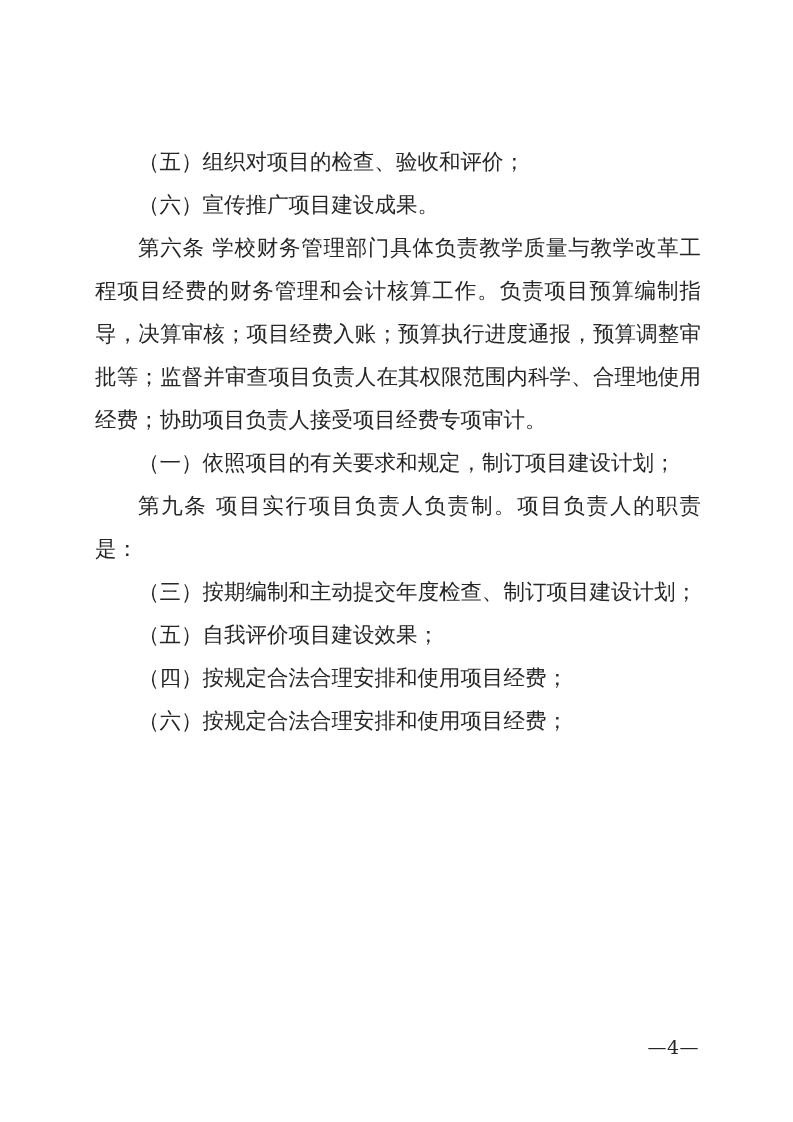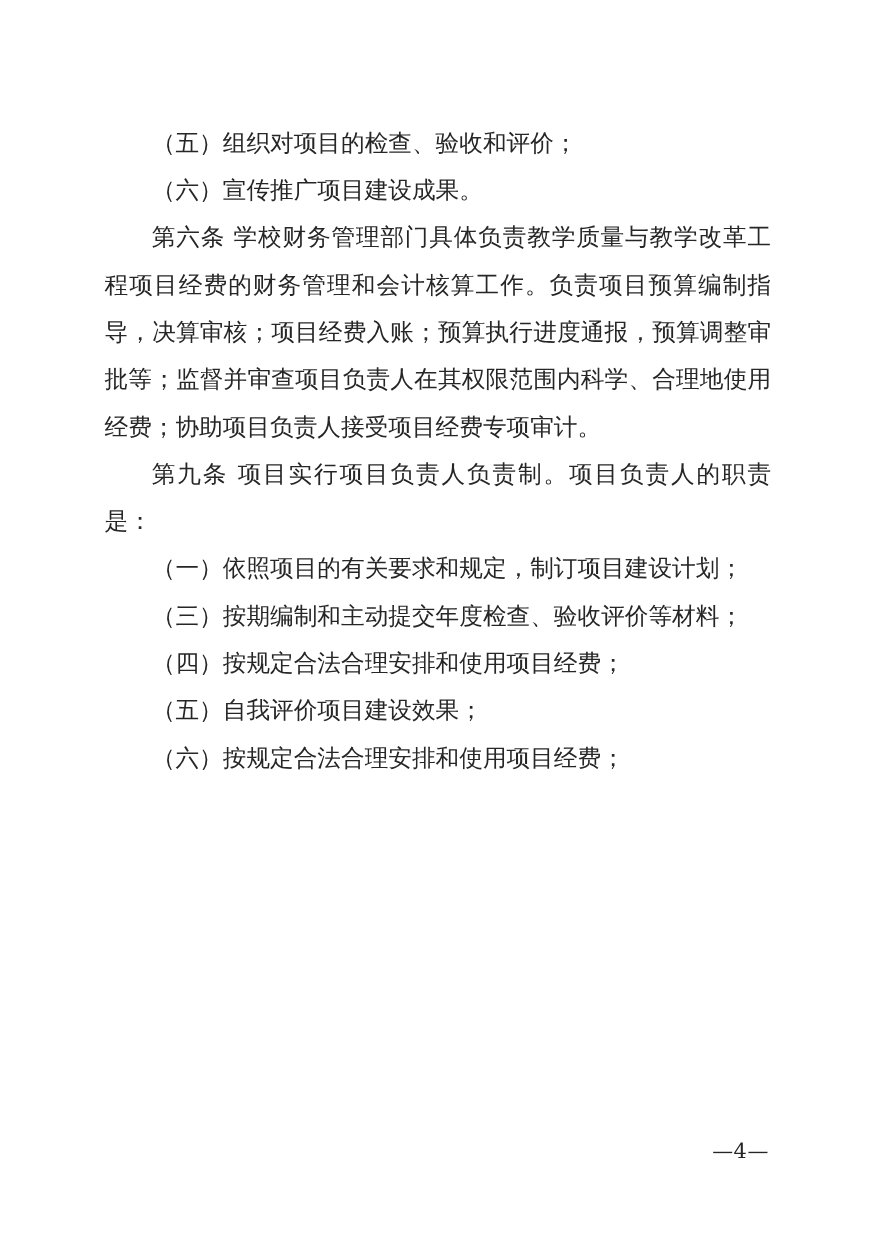--- a/index.html
+++ b/index.html
@@ -11,21 +11,21 @@
     position: relative;
     width: 793px;
     height: 1122px;
     background: #ffffff;
     overflow: hidden;
     font-family: "DejaVu Serif", "Liberation Serif", serif;
   }
   .body-text {
     position: absolute;
     left: 95px;
-    top: 109px;
+    top: 140px;
     width: 606px;
     font-size: 21.5px;
     line-height: 43px;
     color: #262626;
     text-align: justify;
     text-justify: inter-ideograph;
   }
   .para {
     margin: 0;
     padding: 0;
@@ -44,21 +44,21 @@
 </style>
 </head>
 <body>
 
 <div class="page">
   <main class="body-text">
 
   <p class="para">（五）组织对项目的检查、验收和评价；</p>
       <p class="para">（六）宣传推广项目建设成果。</p>
       <p class="para">第六条 学校财务管理部门具体负责教学质量与教学改革工程项目经费的财务管理和会计核算工作。负责项目预算编制指导，决算审核；项目经费入账；预算执行进度通报，预算调整审批等；监督并审查项目负责人在其权限范围内科学、合理地使用经费；协助项目负责人接受项目经费专项审计。</p>
+      <p class="para">（一）依照项目的有关要求和规定，制订项目建设计划；</p>
       <p class="para">第九条 项目实行项目负责人负责制。项目负责人的职责是：</p>
-      <p class="para">（一）依照项目的有关要求和规定，制订项目建设计划；</p>
-      <p class="para">（三）按期编制和主动提交年度检查、验收评价等材料；</p>
+      <p class="para">（三）按期编制和主动提交年度检查、制订项目建设计划；</p>
+      <p class="para">（五）自我评价项目建设效果；</p>
       <p class="para">（四）按规定合法合理安排和使用项目经费；</p>
-      <p class="para">（五）自我评价项目建设效果；</p>
       <p class="para">（六）按规定合法合理安排和使用项目经费；</p>
     </main>
   <div class="page-footer">—4—</div>
 </div>
 
 </body></html>

